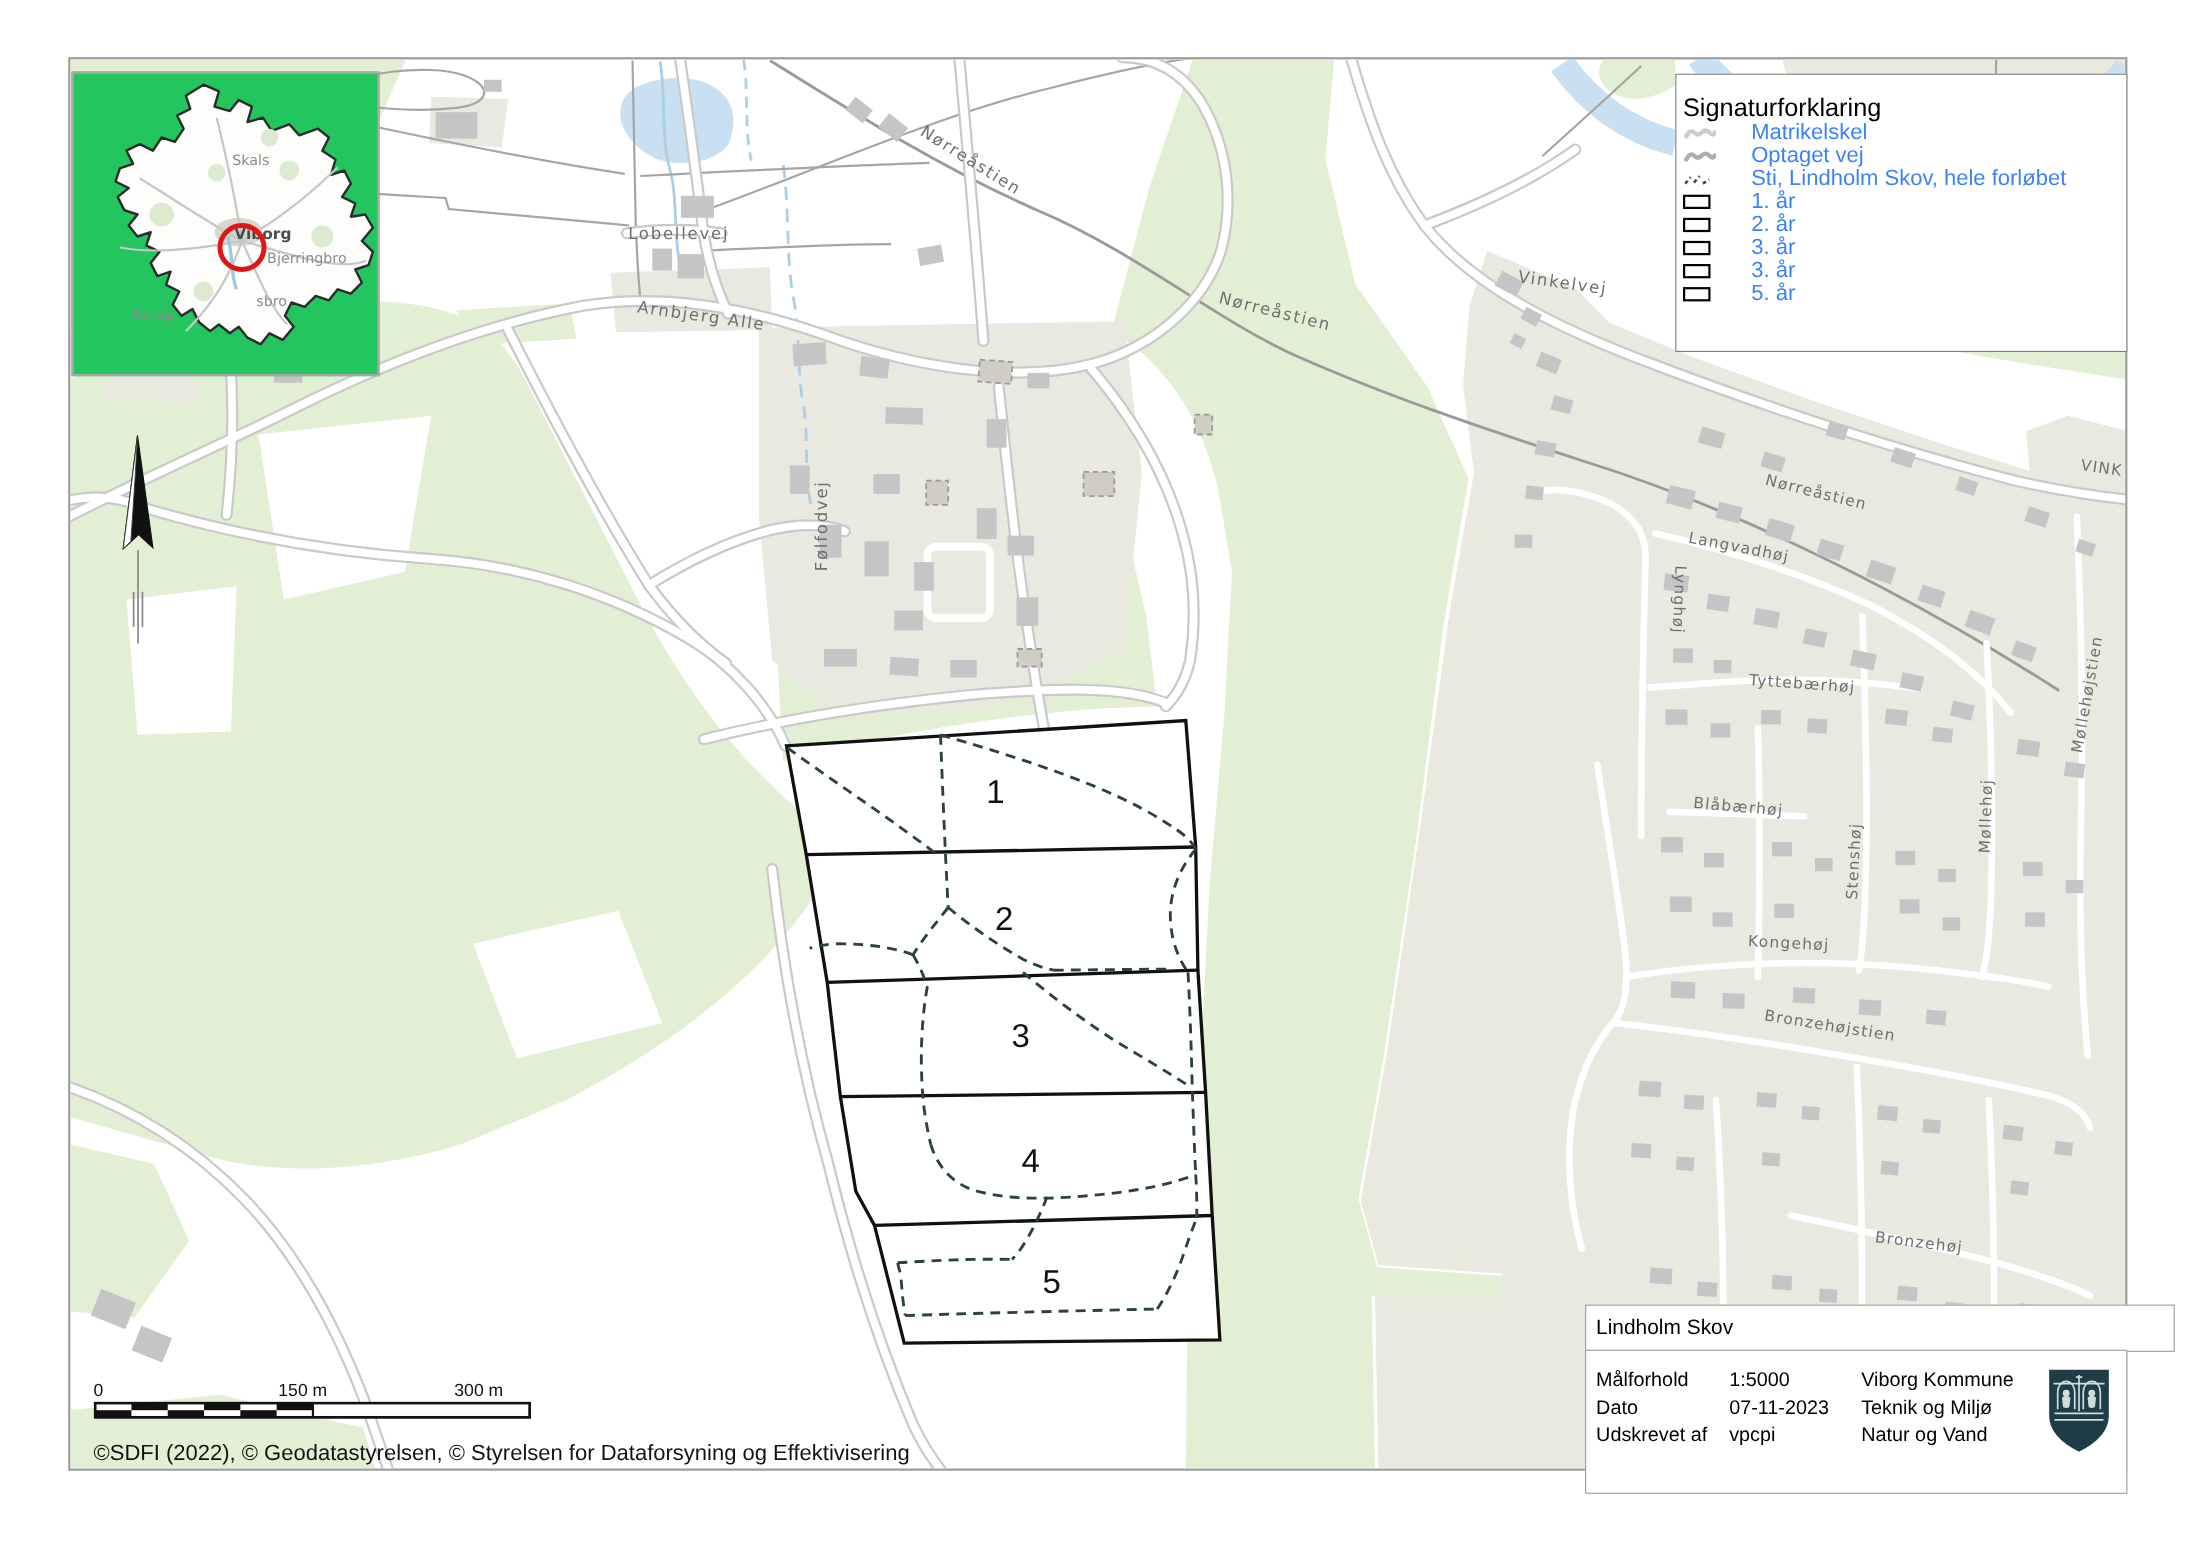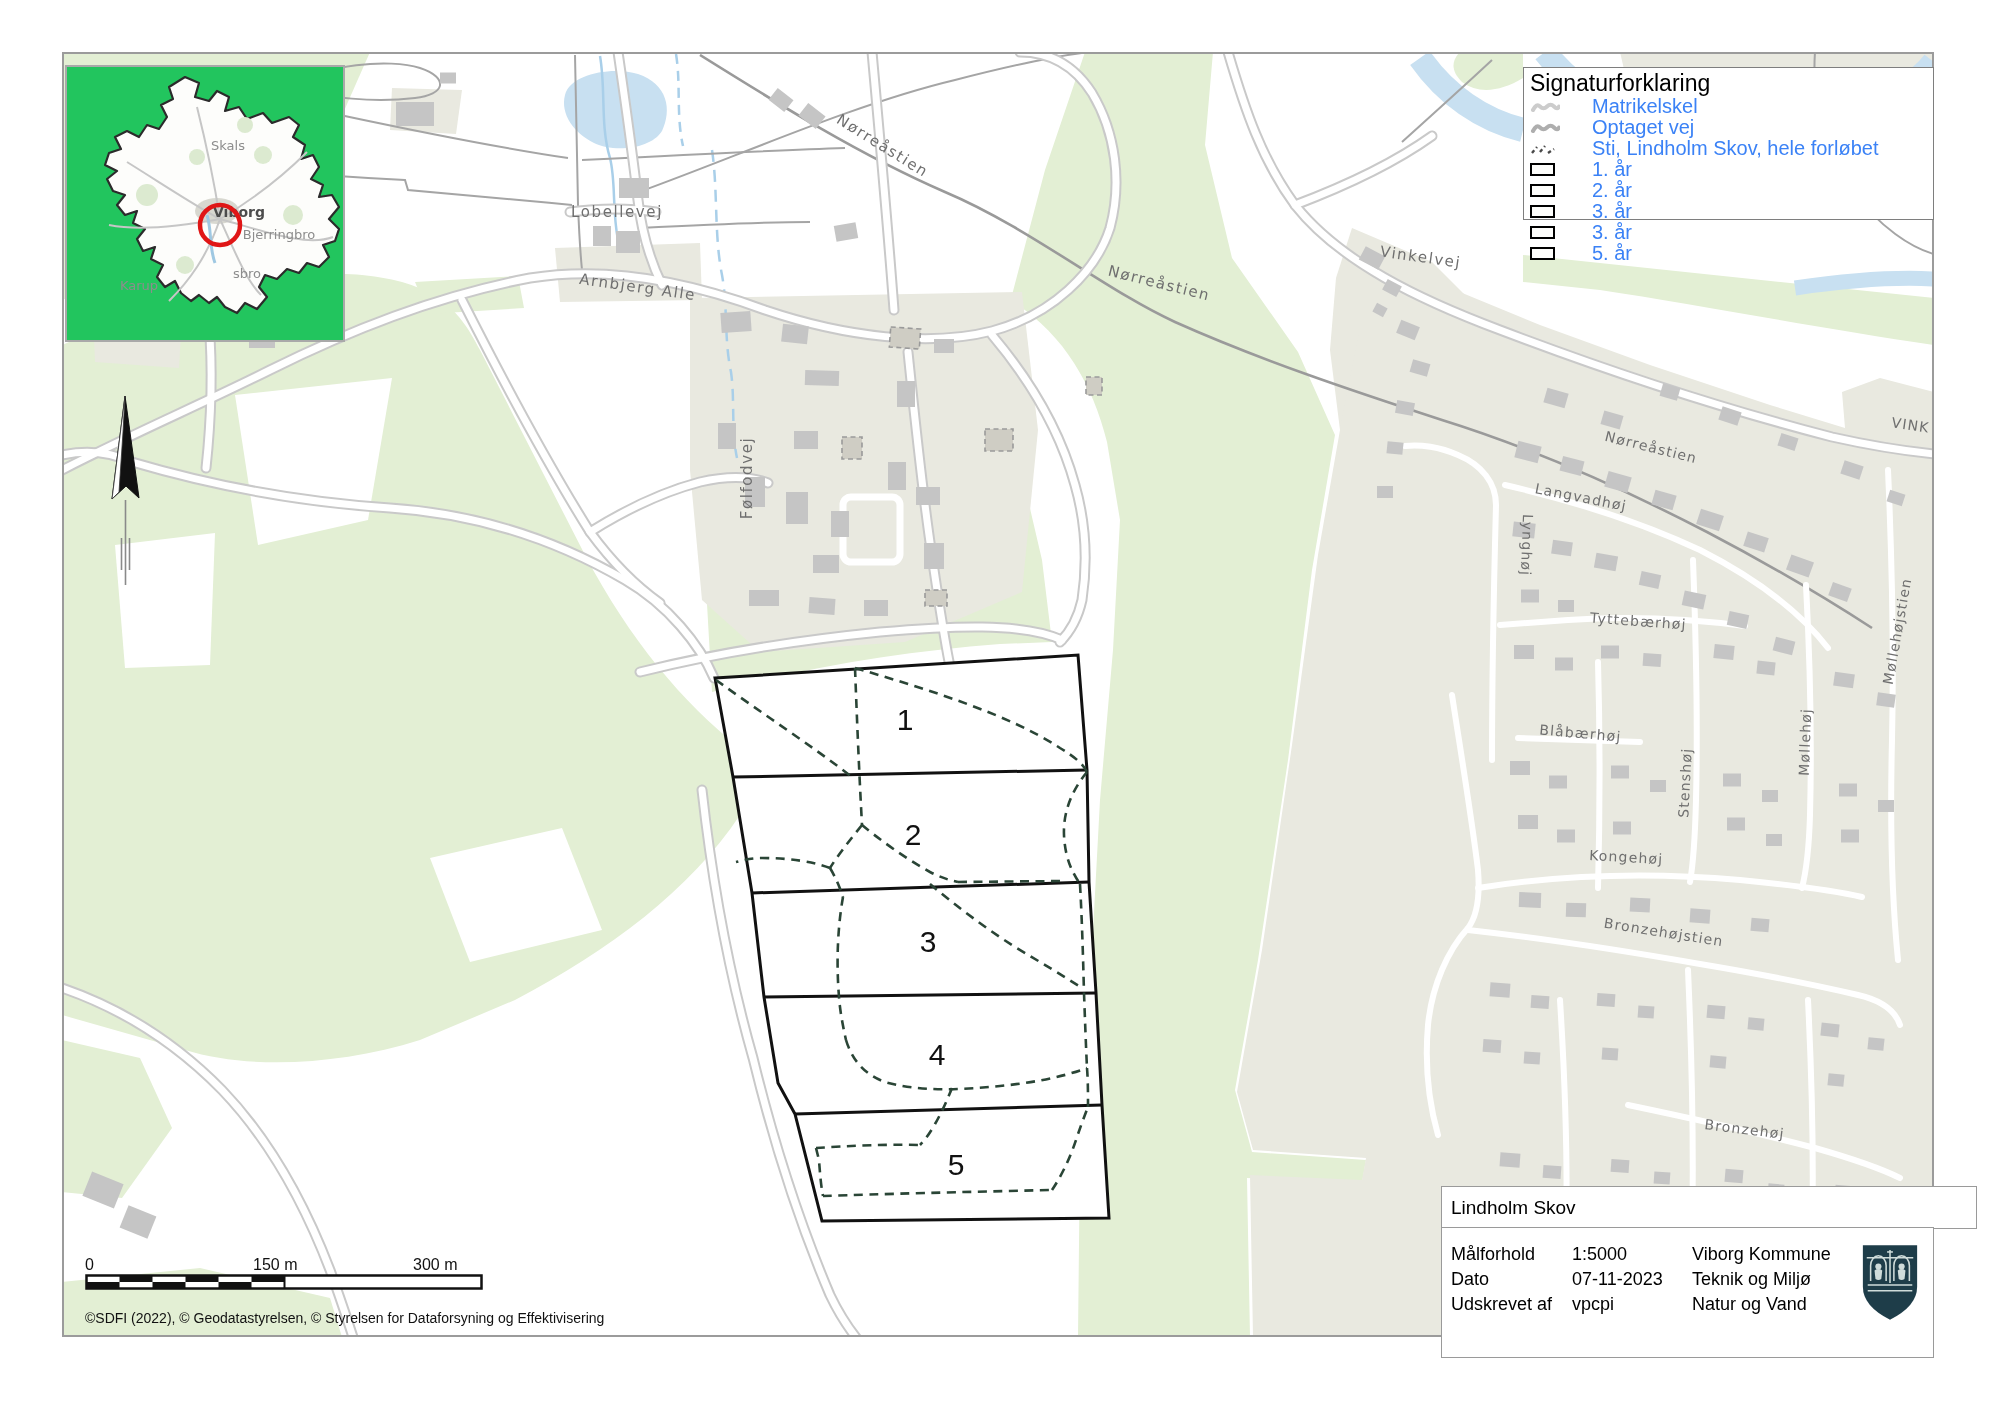--- a/index.html
+++ b/index.html
@@ -10,37 +10,37 @@
   #map-canvas{position:absolute;left:0;top:0;}
   
   text.street{fill:#6f6f6f;font-family:"DejaVu Sans",sans-serif;font-size:15px;letter-spacing:1.6px;}
   text.street.small{font-size:14px;letter-spacing:1.2px;}
   text.parcelnum{fill:#111;font-family:"Liberation Sans",sans-serif;font-size:30px;}
   
   #inset{left:65px;top:65px;width:280px;height:277px;background:#22c55e;border:2px solid #a9a9a9;box-sizing:border-box;}
   text.inset-town{fill:#8d8d8d;font-family:"DejaVu Sans",sans-serif;font-size:13px;}
   text.inset-city{fill:#4c4c4c;font-family:"DejaVu Sans",sans-serif;font-size:14px;font-weight:bold;}
   
-  #legend{left:1523px;top:67px;width:411px;height:153px;background:#fff;border:1.5px solid #7e7e7e;box-sizing:border-box;padding:2px 6px;}
+  #legend{left:1523px;top:67px;width:411px;height:253px;background:#fff;border:1.5px solid #7e7e7e;box-sizing:border-box;padding:16px 6px;}
   #legend .title{font-size:23px;color:#000;line-height:26px;}
   .lg-row{display:flex;align-items:center;height:21px;}
   .lg-icon{width:62px;flex:0 0 62px;display:flex;align-items:center;}
   .lg-label{font-size:20px;color:#3b82f6;white-space:nowrap;}
   .lg-rect{width:25px;height:13px;background:#fdfdfb;border:2.5px solid #000;box-sizing:border-box;}
   
   .info-box{background:#fff;border:1.5px solid #9a9a9a;box-sizing:border-box;}
   #info-title-box{left:1441px;top:1186px;width:536px;height:43px;display:flex;align-items:center;padding-left:9px;font-size:19px;color:#000;}
   #info-detail-box{left:1441px;top:1227px;width:493px;height:131px;}
   .info-col{position:absolute;font-size:18px;color:#000;line-height:25px;}
   
   #scalebar-wrap{left:85px;top:1256px;width:420px;height:36px;}
   .sb-labels{position:relative;height:18px;font-size:16px;color:#111;}
   .sb-labels span{position:absolute;bottom:0;}
   
-  #copyright{left:85px;top:1310px;font-size:14px;color:#111;}
+  #copyright{left:85px;top:1310px;font-size:20px;color:#111;}
 </style>
 </head>
 <body>
 
 <div id="map-frame" class="abs">
   <svg id="map-canvas" width="1868" height="1281" viewBox="64 54 1868 1281" xmlns="http://www.w3.org/2000/svg">
 
     <g fill="#e3efd4" stroke="none">
       <path d="M62,52 L370,52 L340,120 L240,205 L150,262 L62,300 Z"></path>
       <path d="M62,345 C170,298 290,268 362,275 C432,282 458,306 480,350 L585,555 C630,640 682,702 740,748 L740,815 C690,890 610,950 515,1000 L420,1040 C340,1065 250,1070 185,1050 L62,1015 Z"></path>

